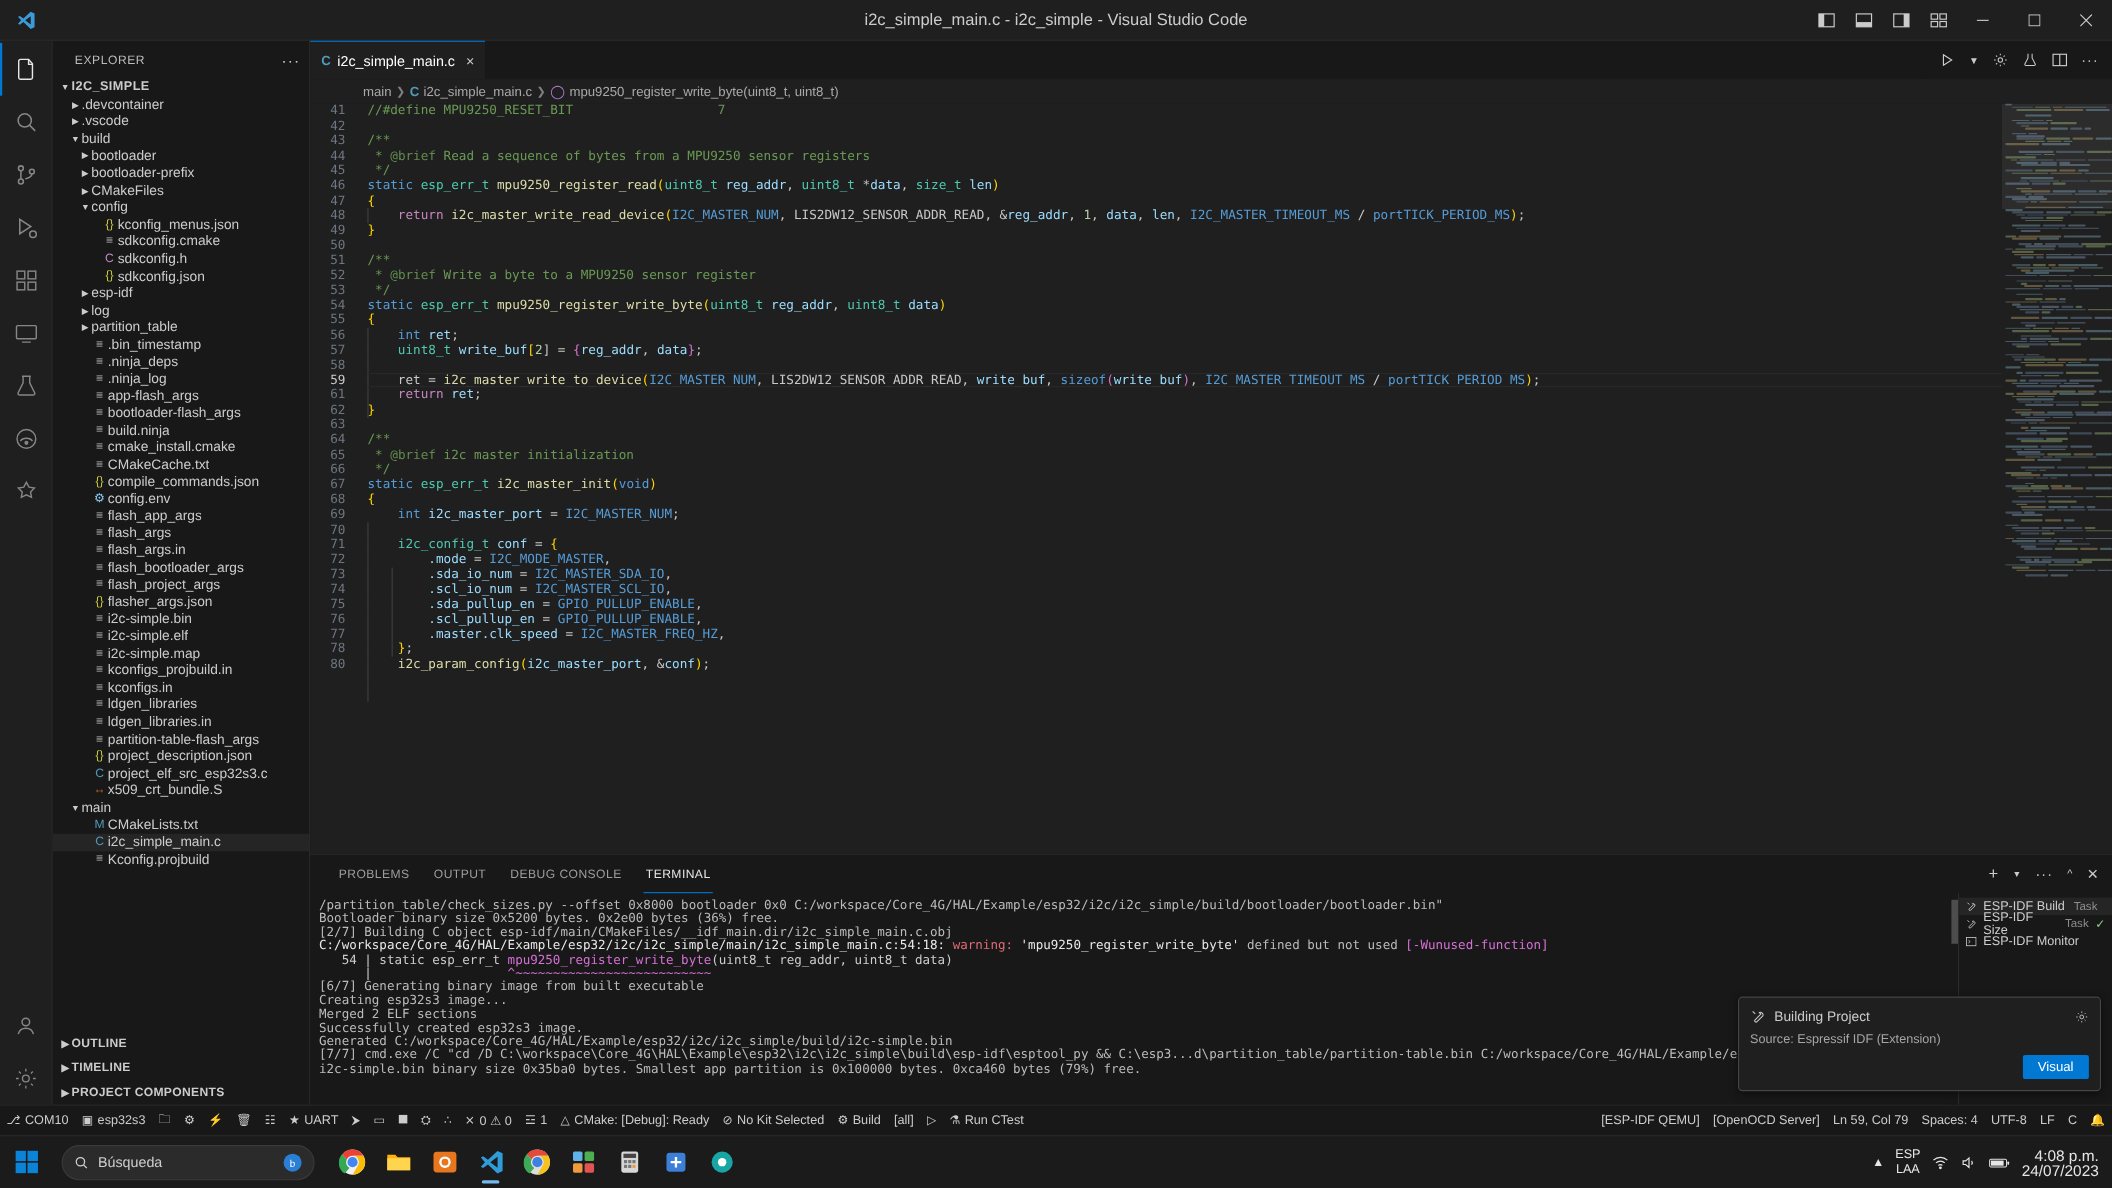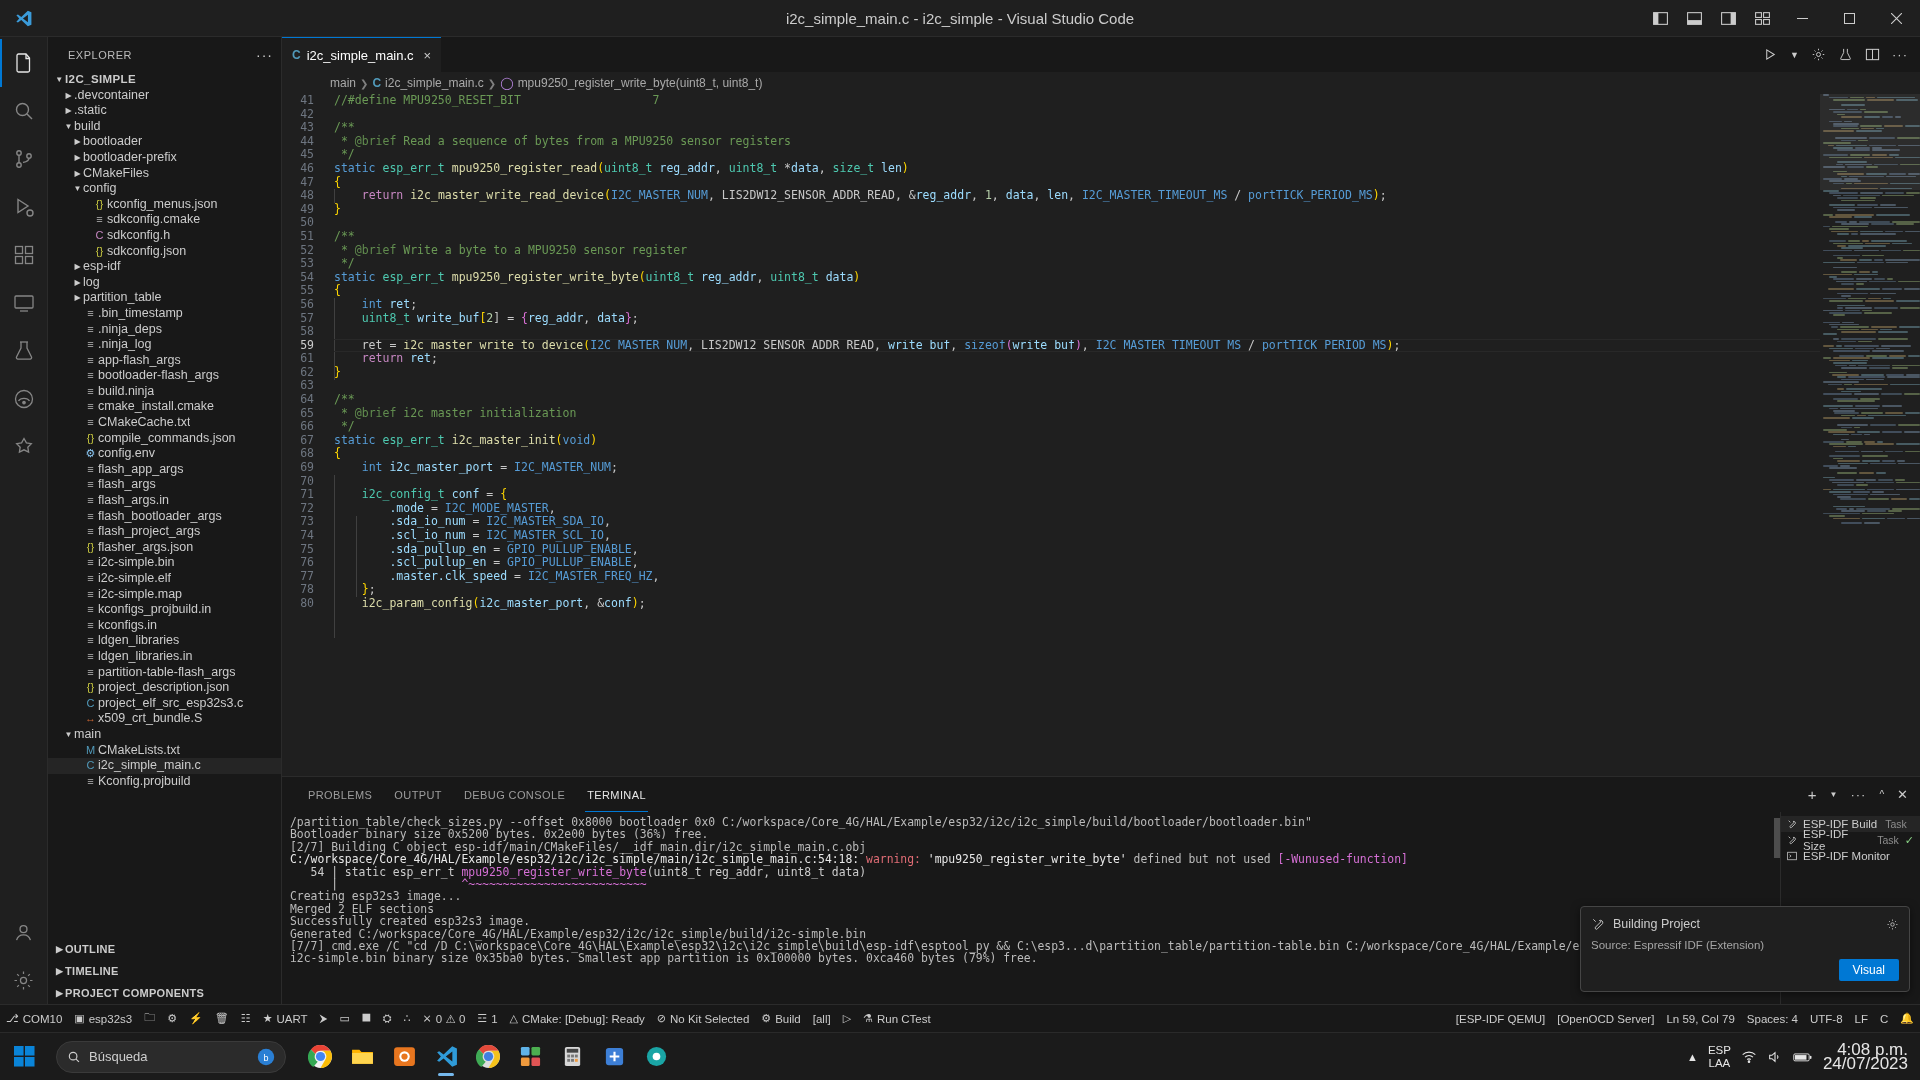--- a/index.html
+++ b/index.html
@@ -146,21 +146,21 @@
     display:flex; align-items:center; gap:8px; padding:0 10px; margin-left:8px;
     font-size:13px; color:#cfcfcf; border:1px solid #3a3a3a;}
   #tb-apps { display:flex; align-items:center; gap:2px; margin-left:14px;}
   .tbapp { width:40px; height:40px; display:flex; align-items:center; justify-content:center;
     position:relative; border-radius:4px;}
   .tbapp.active:after{content:"";position:absolute;bottom:1px;left:12px;width:16px;height:3px;
     background:#76b9ed;border-radius:2px;}
   #tb-right { margin-left:auto; display:flex; align-items:center; gap:10px; padding-right:10px;
     font-size:11.5px; color:#e6e6e6;}
   #lang { text-align:center; line-height:13px; font-size:11.5px;}
-  #clock { text-align:right; line-height:14px; font-size:17px; padding-right:2px;}
+  #clock { text-align:right; line-height:14px; font-size:14px; padding-right:2px;}
   svg { display:block; }
 </style>
 </head>
 <body>
 
 <div id="titlebar">
   <div id="vscode-logo">
     <svg width="19" height="19" viewBox="0 0 24 24">
         <path fill="#3b9bd9" d="M17.5 2.2L9.2 10 5 6.9 3 8l3.6 4L3 16l2 1.1L9.2 14l8.3 7.8L22 19.8V4.2L17.5 2.2zM17.6 7.2v9.6L11.3 12l6.3-4.8z"></path>
       </svg>
@@ -319,21 +319,21 @@
         <div class="row root" style="padding-left: 6px;">
           <span class="tw">▼</span>
           <span class="nm">I2C_SIMPLE</span>
         </div>
         <div class="row" style="padding-left: 15px;">
           <span class="tw">▶</span>
           <span class="nm">.devcontainer</span>
         </div>
         <div class="row" style="padding-left: 15px;">
           <span class="tw">▶</span>
-          <span class="nm">.static</span>
+          <span class="nm">.vscode</span>
         </div>
         <div class="row" style="padding-left: 15px;">
           <span class="tw">▼</span>
           <span class="nm">build</span>
         </div>
         <div class="row" style="padding-left: 24px;">
           <span class="tw">▶</span>
           <span class="nm">bootloader</span>
         </div>
         <div class="row" style="padding-left: 24px;">
@@ -1532,20 +1532,21 @@
         </div>
       </div>
       <div id="panelbody">
         <div id="termout" class="mono">
             <div class="tline t-dim">/partition_table/check_sizes.py --offset 0x8000 bootloader 0x0 C:/workspace/Core_4G/HAL/Example/esp32/i2c/i2c_simple/build/bootloader/bootloader.bin"</div>
             <div class="tline t-dim">Bootloader binary size 0x5200 bytes. 0x2e00 bytes (36%) free.</div>
             <div class="tline t-dim">[2/7] Building C object esp-idf/main/CMakeFiles/__idf_main.dir/i2c_simple_main.c.obj</div>
             <div class="tline"><span style="color: rgb(232, 232, 232);">C:/workspace/Core_4G/HAL/Example/esp32/i2c/i2c_simple/main/i2c_simple_main.c:54:18: </span><span class="t-warn">warning: </span><span style="color: rgb(232, 232, 232);">'mpu9250_register_write_byte' </span><span style="color: rgb(187, 187, 187);">defined but not used </span><span class="t-pink">[-Wunused-function]</span></div>
             <div class="tline"><span style="color: rgb(204, 204, 204);">   54 | static esp_err_t </span><span class="t-pink">mpu9250_register_write_byte</span><span style="color: rgb(204, 204, 204);">(uint8_t reg_addr, uint8_t data)</span></div>
             <div class="tline"><span style="color: rgb(204, 204, 204);">      |                  </span><span class="t-pink">^~~~~~~~~~~~~~~~~~~~~~~~~~~</span></div>
+            <div class="tline t-dim">[6/7] Generating binary image from built executable</div>
             <div class="tline t-dim">Creating esp32s3 image...</div>
             <div class="tline t-dim">Merged 2 ELF sections</div>
             <div class="tline t-dim">Successfully created esp32s3 image.</div>
             <div class="tline t-dim">Generated C:/workspace/Core_4G/HAL/Example/esp32/i2c/i2c_simple/build/i2c-simple.bin</div>
             <div class="tline t-dim">[7/7] cmd.exe /C "cd /D C:\workspace\Core_4G\HAL\Example\esp32\i2c\i2c_simple\build\esp-idf\esptool_py &amp;&amp; C:\esp3...d\partition_table/partition-table.bin C:/workspace/Core_4G/HAL/Example/esp32/</div>
             <div class="tline t-dim">i2c-simple.bin binary size 0x35ba0 bytes. Smallest app partition is 0x100000 bytes. 0xca460 bytes (79%) free.</div>
           </div>
         <div id="termscroll">
             <div class="thumb"></div>
           </div>

